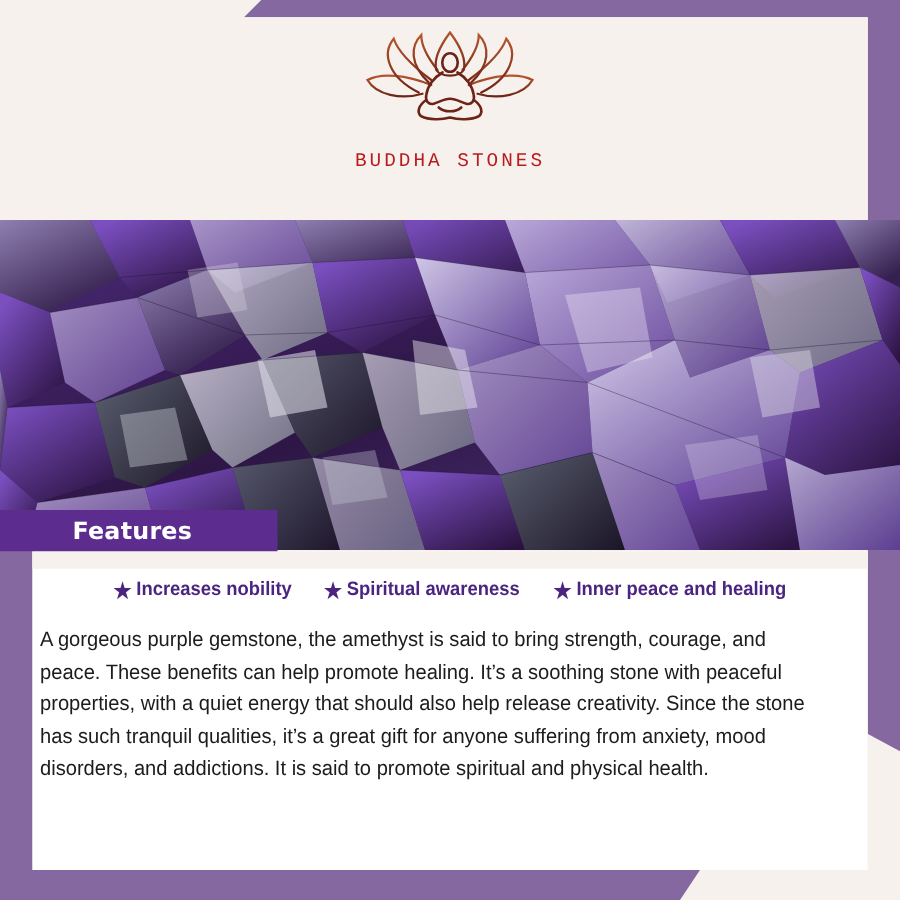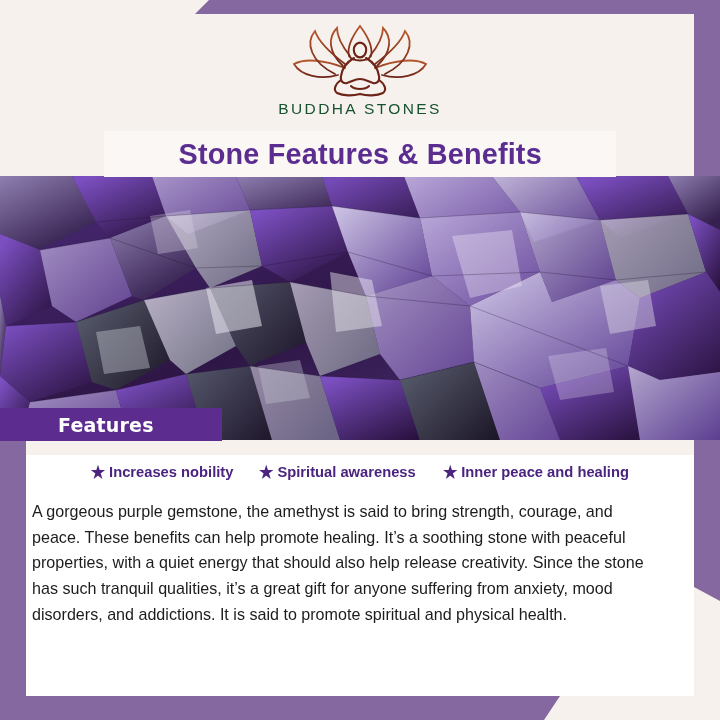--- a/index.html
+++ b/index.html
@@ -81,25 +81,25 @@
     display: flex;
     flex-direction: column;
     align-items: center;
   }
   .logo-mark {
     width: 150px;
     height: 74px;
     display: block;
   }
   .logo-word {
-    margin-top: 2px;
-    font-family: Liberation Sans, sans-serif;
+    margin-top: 22px;
+    font-family: Liberation Mono, monospace;
     font-size: 15.5px;
     letter-spacing: 2.4px;
-    color: #14532d;
+    color: #b91c1c;
     font-weight: 400;
   }
 
   .title-band {
     position: absolute;
     left: 78px;
     right: 78px;
     bottom: -1px;
     height: 46px;
     background: #fbf7f5;
@@ -249,23 +249,20 @@
           <path d="M69 34 C62 38 57 45 56 52 C55 57 58 60 62 59 C66 58 70 55 75 55 C80 55 84 58 88 59 C92 60 95 57 94 52 C93 45 88 38 81 34"></path>
 
           <path d="M56 56 C50 60 48 66 52 69 C58 72 68 72 75 70 C82 72 92 72 98 69 C102 66 100 60 94 56"></path>
 
           <path d="M66 62 C70 66 80 66 84 62"></path>
         </g>
       </svg>
       <div class="logo-word">BUDDHA STONES</div>
     </div>
 
-    <div class="title-band">
-      <div class="title-text">Stone Features &amp; Benefits</div>
-    </div>
   </div>
 
   <div class="photo">
     <svg viewBox="0 0 720 264" preserveAspectRatio="none">
       <defs>
         <linearGradient id="bg1" x1="0" y1="0" x2="1" y2="1">
           <stop offset="0%" stop-color="#4b2a7a"></stop>
           <stop offset="50%" stop-color="#2e1646"></stop>
           <stop offset="100%" stop-color="#553a86"></stop>
         </linearGradient>

